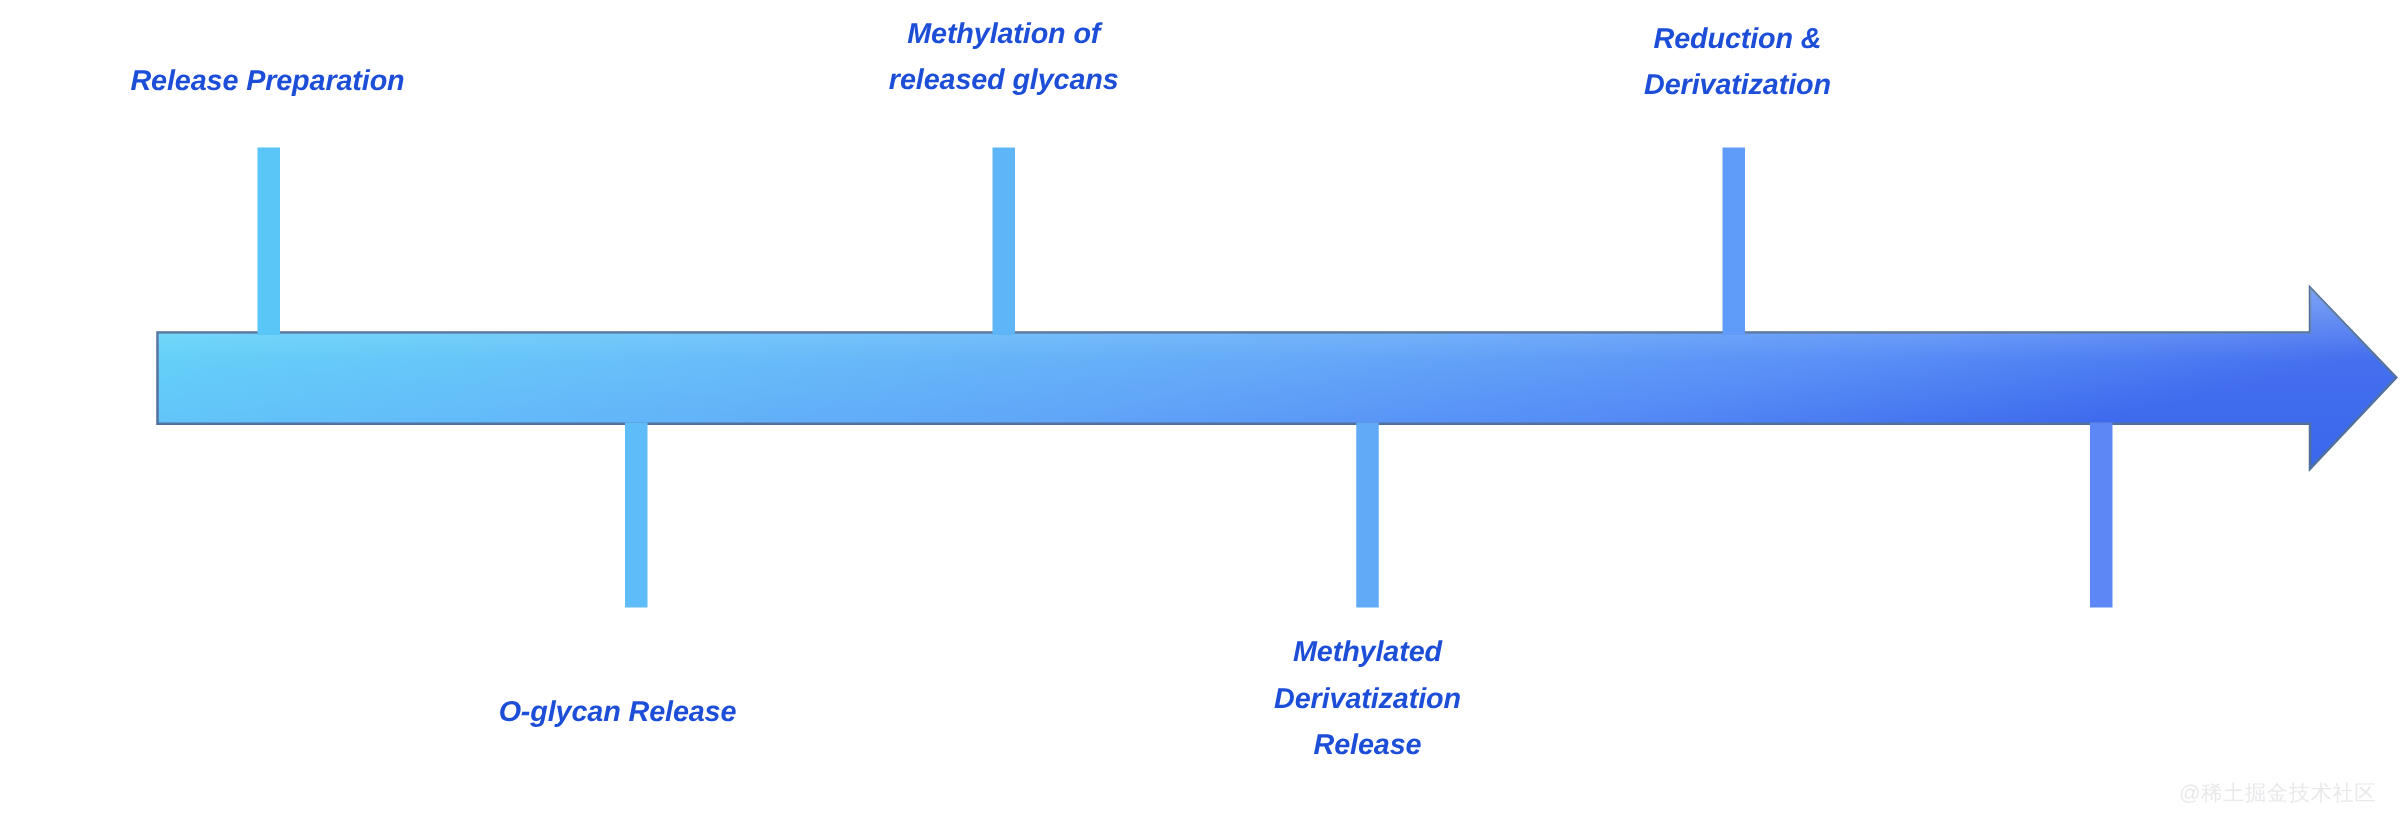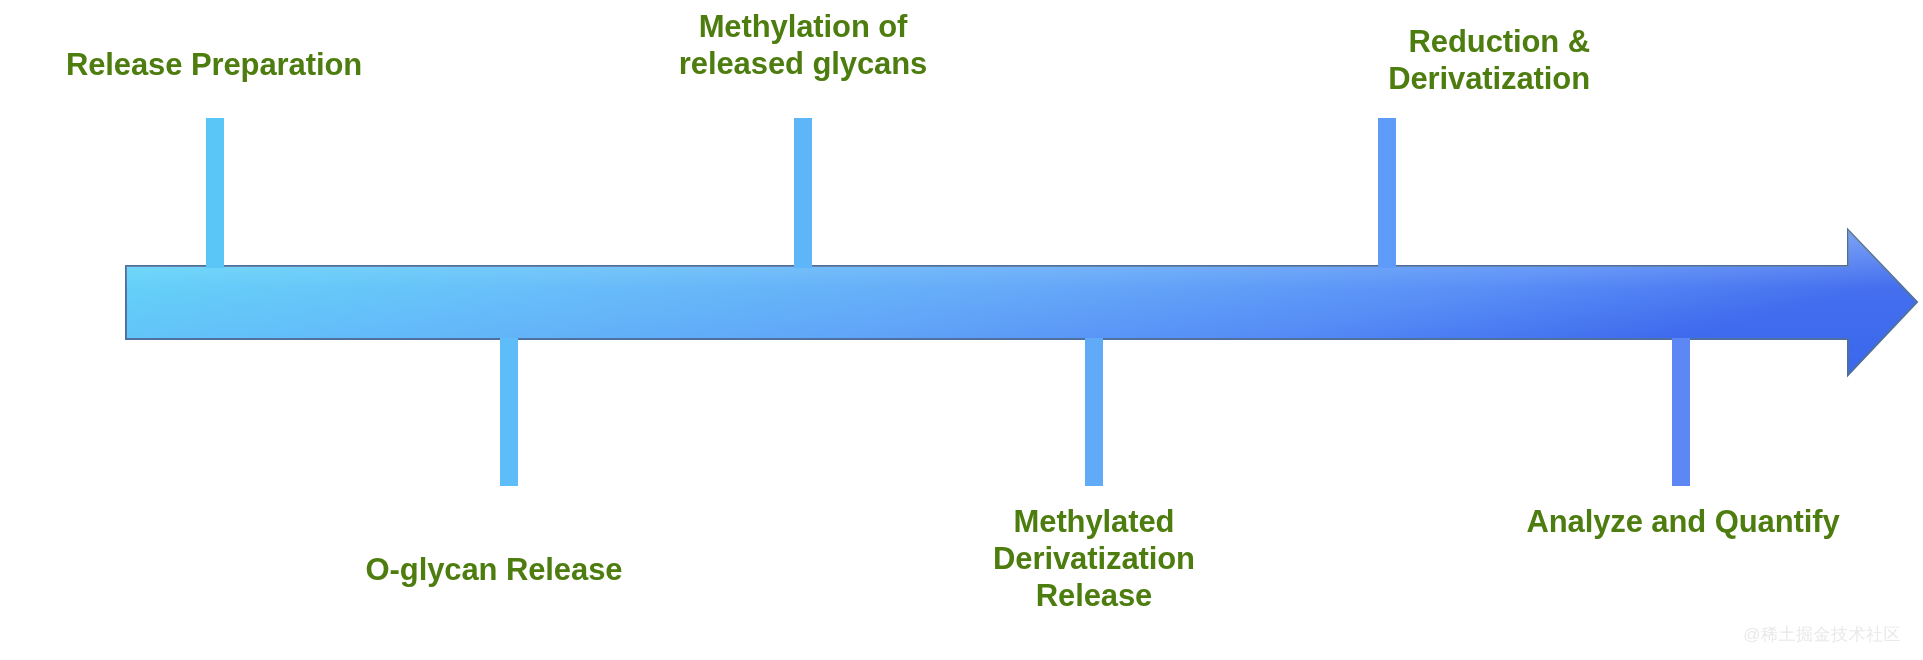--- a/index.html
+++ b/index.html
@@ -34,27 +34,28 @@
   .tick {
     position: absolute;
     width: 18px;
   }
   .tick-up   {  }
   .tick-down {  }
 
   
   .label {
     position: absolute;
-    color: #4d7c0f;
+    color: #1d4ed8;
     font-weight: bold;
-    font-size: 31px;
+    font-size: 23px;
     line-height: 37px;
     text-align: center;
     white-space: pre-line;
     letter-spacing: -0.1px;
+    font-style: italic;
   }
   .label-above { }
   .label-below { }
 
   
   #watermark {
     position: absolute;
     right: 22px;
     bottom: 14px;
     font-size: 17px;
@@ -104,21 +105,20 @@
   <div class="tick tick-up" style="left:794px; top:118px; height:150px; background:#5EB5F8;"></div>
   <div class="label label-above" style="left:603px; top:8px; width:400px;">Methylation of
 released glycans</div>
 
   <div class="tick tick-down" style="left:1085px; top:338px; height:148px; background:#60AAF8;"></div>
   <div class="label label-below" style="left:894px; top:503px; width:400px;">Methylated
 Derivatization
 Release</div>
 
   <div class="tick tick-up" style="left:1378px; top:118px; height:150px; background:#5F9BF8;"></div>
-  <div class="label label-above" style="left:1190px; top:23px; width:400px;text-align:right;">Reduction &amp;
+  <div class="label label-above" style="left:1190px; top:12px; width:400px;">Reduction &amp;
 Derivatization</div>
 
   <div class="tick tick-down" style="left:1672px; top:338px; height:148px; background:#5E87F6;"></div>
-  <div class="label label-below" style="left:1483px; top:503px; width:400px;">Analyze and Quantify</div>
 
   <div id="watermark">@稀土掘金技术社区</div>
 
 </div>
 
 </body></html>

